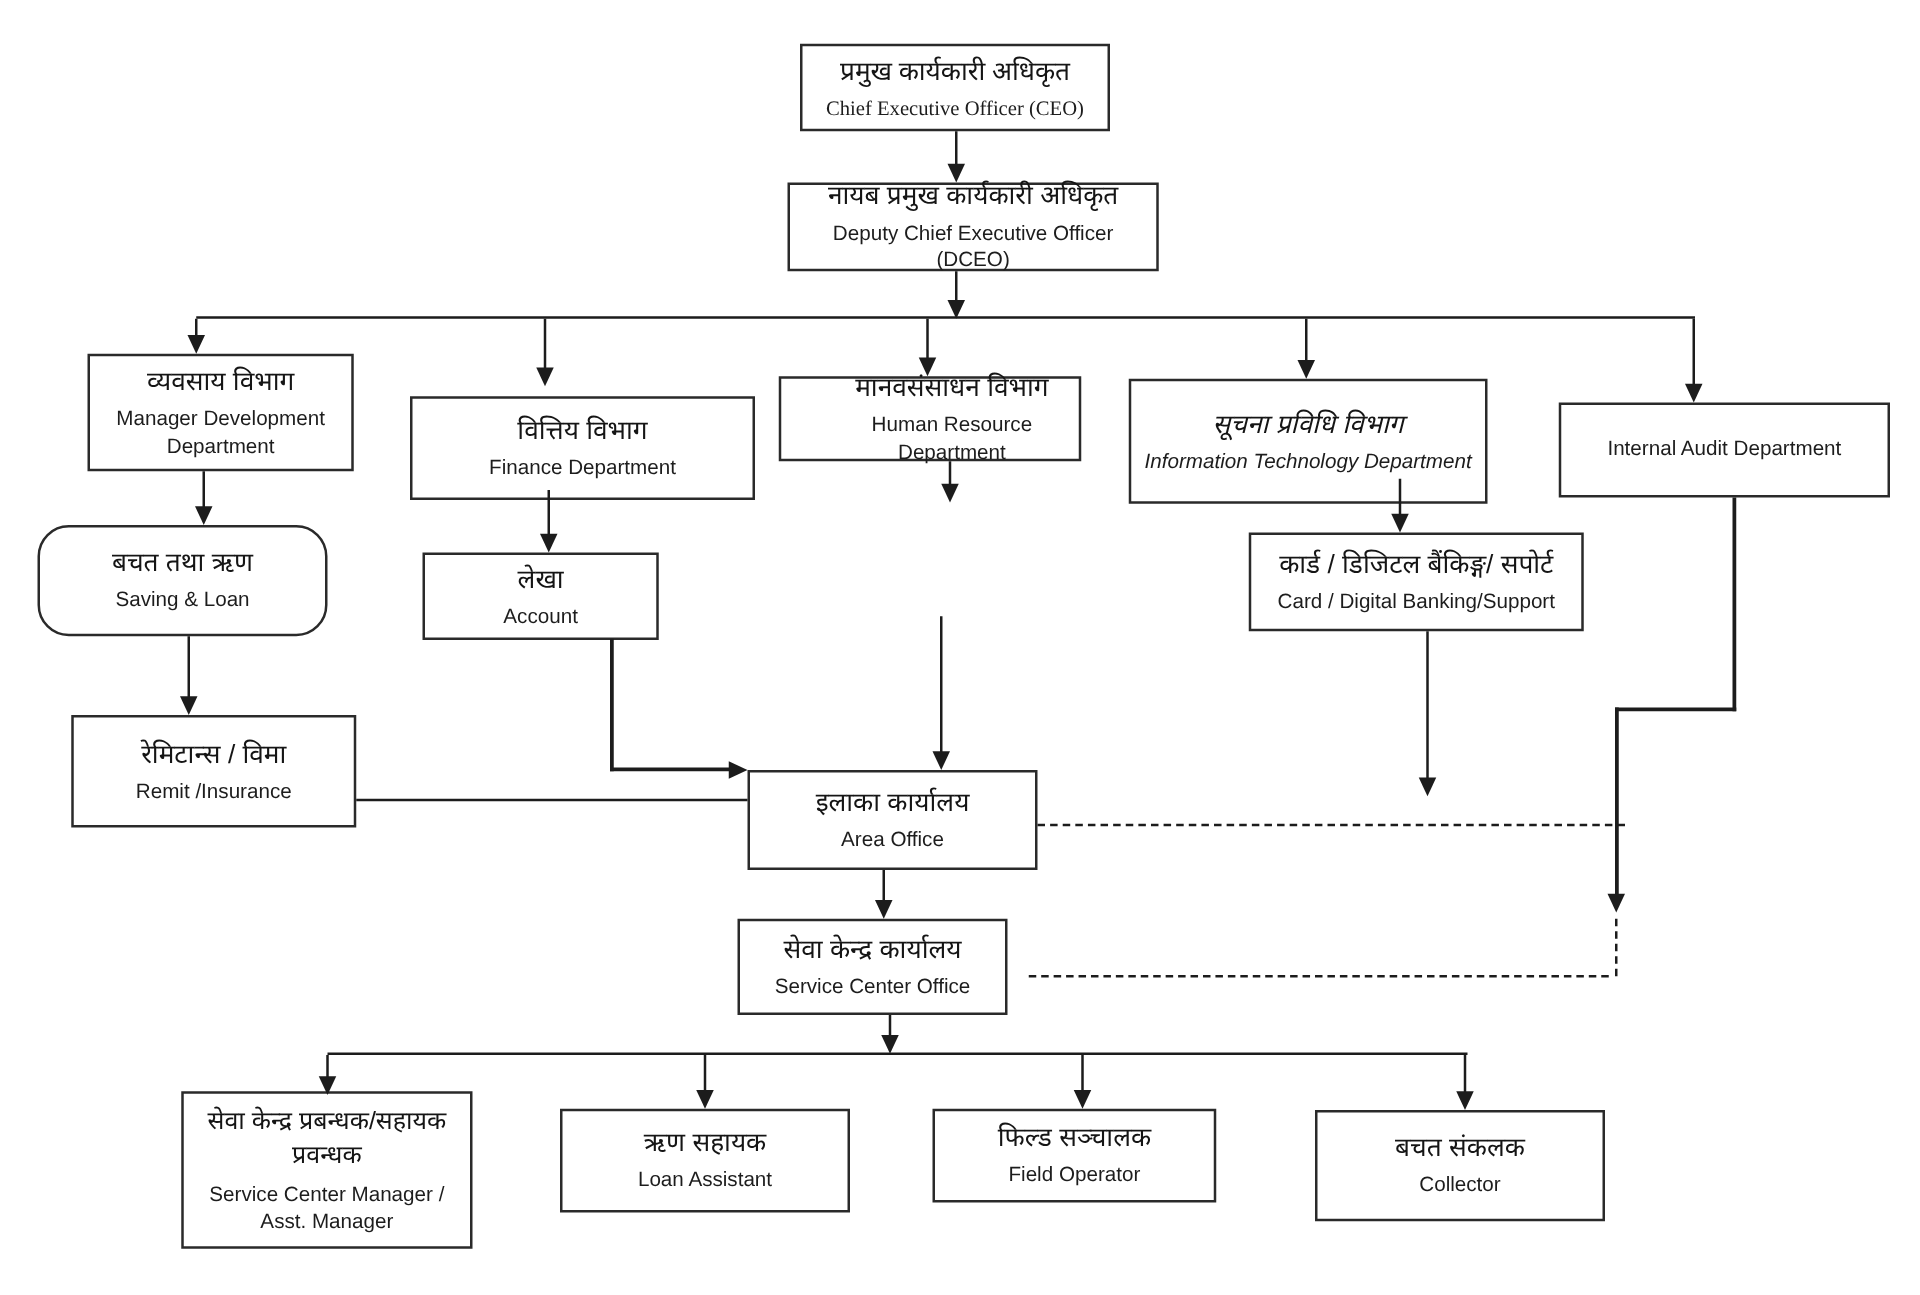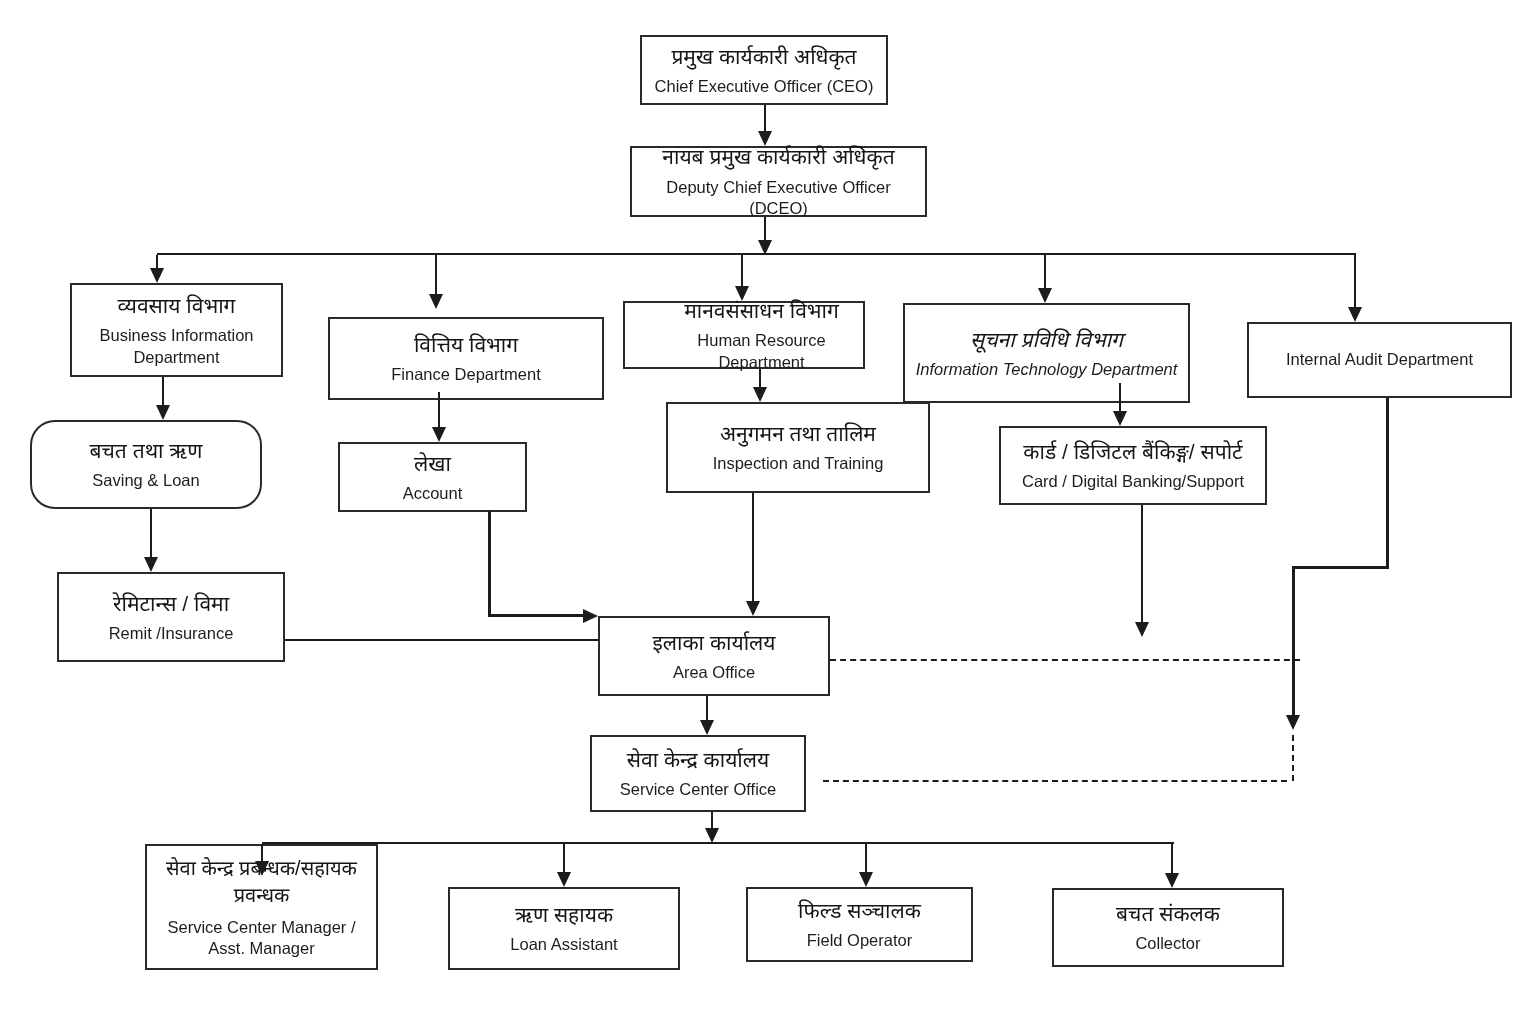--- a/index.html
+++ b/index.html
@@ -37,33 +37,33 @@
     border-top:7px solid transparent;border-bottom:7px solid transparent;
     border-left:15px solid #1c1c1c;}
   .dash-h{position:absolute;height:0;border-top:2px dashed #1c1c1c;}
   .dash-v{position:absolute;width:0;border-left:2px dashed #1c1c1c;}
 </style>
 </head>
 <body>
 
 <div id="canvas">
 
-  <div class="box" style="left:640px;top:35px;width:248px;height:70px;">
+  <div class="box" style="left:640px;top:35px;width:248px;height:70px;font-family:Liberation Serif, serif;">
     <div class="np">प्रमुख कार्यकारी अधिकृत</div>
     <div class="en">Chief Executive Officer (CEO)</div>
   </div>
 
   <div class="box" style="left:630px;top:146px;width:297px;height:71px;">
     <div class="np">नायब प्रमुख कार्यकारी अधिकृत</div>
     <div class="en">Deputy Chief Executive Officer (DCEO)</div>
   </div>
 
   <div class="box" style="left:70px;top:283px;width:213px;height:94px;">
     <div class="np">व्यवसाय विभाग</div>
-    <div class="en">Business Information Department</div>
+    <div class="en">Manager Development Department</div>
   </div>
 
   <div class="box" style="left:328px;top:317px;width:276px;height:83px;">
     <div class="np">वित्तिय विभाग</div>
     <div class="en">Finance Department</div>
   </div>
 
   <div class="box" style="left:623px;top:301px;width:242px;height:68px;padding-left:43px;">
     <div class="np">मानवसंसाधन विभाग</div>
     <div class="en">Human Resource Department</div>
@@ -81,24 +81,20 @@
   <div class="box" style="left:30px;top:420px;width:232px;height:89px;border-radius:25px;">
     <div class="np">बचत तथा ऋण</div>
     <div class="en">Saving &amp; Loan</div>
   </div>
 
   <div class="box" style="left:338px;top:442px;width:189px;height:70px;">
     <div class="np">लेखा</div>
     <div class="en">Account</div>
   </div>
 
-  <div class="box" style="left:666px;top:402px;width:264px;height:91px;">
-    <div class="np">अनुगमन तथा तालिम</div>
-    <div class="en">Inspection and Training</div>
-  </div>
 
   <div class="box" style="left:999px;top:426px;width:268px;height:79px;">
     <div class="np">कार्ड / डिजिटल बैंकिङ्ग/ सपोर्ट</div>
     <div class="en">Card / Digital Banking/Support</div>
   </div>
 
   <div class="box" style="left:57px;top:572px;width:228px;height:90px;">
     <div class="np">रेमिटान्स / विमा</div>
     <div class="en">Remit /Insurance</div>
   </div>
@@ -106,36 +102,36 @@
   <div class="box" style="left:598px;top:616px;width:232px;height:80px;">
     <div class="np">इलाका कार्यालय</div>
     <div class="en">Area Office</div>
   </div>
 
   <div class="box" style="left:590px;top:735px;width:216px;height:77px;">
     <div class="np">सेवा केन्द्र कार्यालय</div>
     <div class="en">Service Center Office</div>
   </div>
 
-  <div class="box" style="left:145px;top:844px;width:233px;height:126px;gap:8px;">
+  <div class="box" style="left:145px;top:873px;width:233px;height:126px;gap:8px;">
     <div class="np" style="font-size:20px;">सेवा केन्द्र प्रबन्धक/सहायक प्रवन्धक</div>
     <div class="en">Service Center Manager / Asst. Manager</div>
   </div>
 
   <div class="box" style="left:448px;top:887px;width:232px;height:83px;">
     <div class="np">ऋण सहायक</div>
     <div class="en">Loan Assistant</div>
   </div>
 
   <div class="box" style="left:746px;top:887px;width:227px;height:75px;">
     <div class="np">फिल्ड सञ्चालक</div>
     <div class="en">Field Operator</div>
   </div>
 
-  <div class="box" style="left:1052px;top:888px;width:232px;height:79px;">
+  <div class="box" style="left:1052px;top:888px;width:232px;height:89px;">
     <div class="np">बचत संकलक</div>
     <div class="en">Collector</div>
   </div>
 
   <div class="vline" style="left:764px;top:105px;height:27px;"></div>
   <div class="arrow-d" style="left:758px;top:131px;"></div>
 
   <div class="vline" style="left:764px;top:217px;height:24px;"></div>
   <div class="arrow-d" style="left:758px;top:240px;"></div>
   <div class="hline" style="left:157px;top:253px;width:1199px;"></div>

